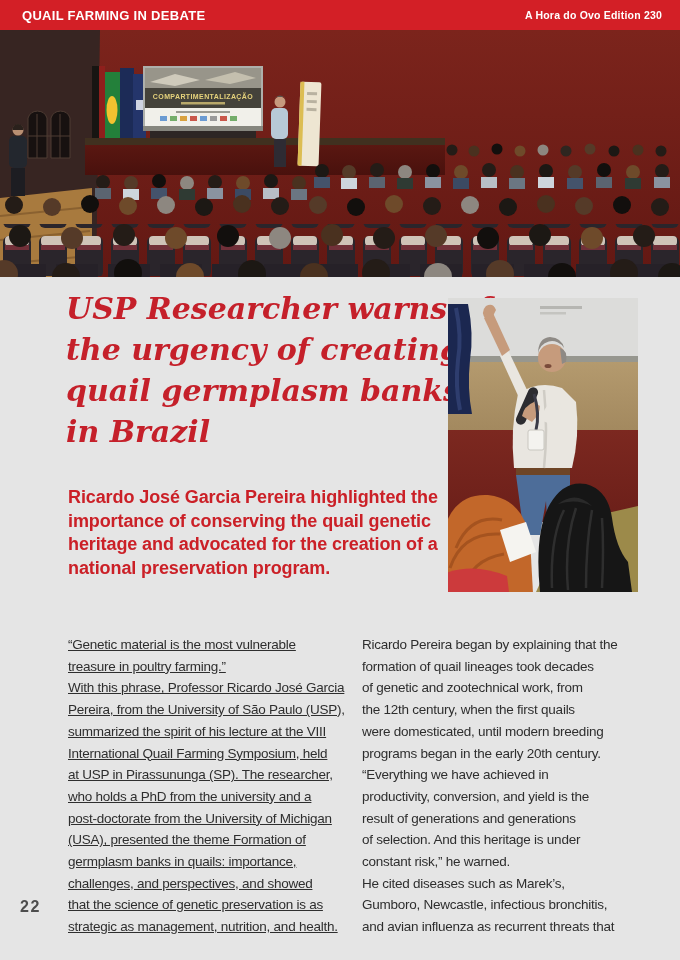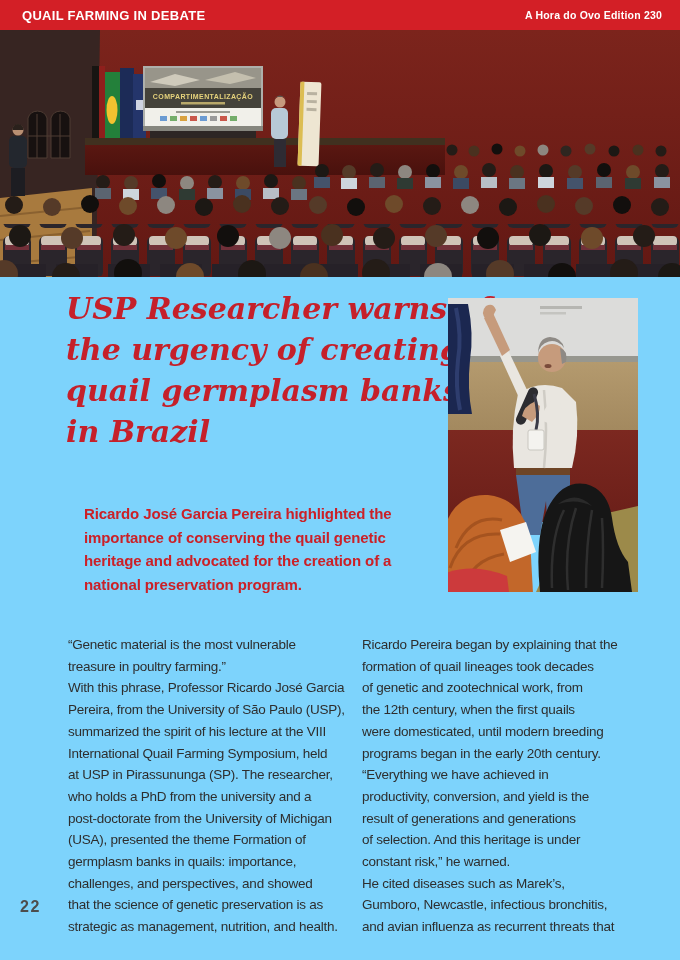--- a/index.html
+++ b/index.html
@@ -1,42 +1,42 @@
 <!DOCTYPE html>
 <html><head>
 <meta charset="utf-8">
 <style>
   html,body{margin:0;padding:0;background:#ffffff;}
-  .page{position:relative;width:680px;height:960px;background:#7dd3fc;overflow:hidden;
+  .page{position:relative;width:680px;height:960px;background:#e5e5e5;overflow:hidden;
         font-family:"Liberation Sans",sans-serif;}
   
   .topbar{position:absolute;left:0;top:0;width:680px;height:30px;background:#d31f26;
           display:flex;align-items:center;justify-content:space-between;box-sizing:border-box;
           padding:0 18px 0 22px;}
   .topbar-left{color:#ffffff;font-weight:bold;font-size:13px;letter-spacing:.3px;}
   .topbar-right{color:#ffffff;font-weight:bold;font-size:10.5px;letter-spacing:.2px;}
   
   .hero{position:absolute;left:0;top:30px;width:680px;height:247px;overflow:hidden;}
   .hero svg{display:block;}
   
   .headline{position:absolute;left:66px;top:288px;margin:0;width:400px;
             font-family:"DejaVu Serif","Liberation Serif",serif;
             font-style:italic;font-weight:bold;color:#c5202a;
             font-size:30px;line-height:41px;white-space:pre;}
   
-  .lede{position:absolute;left:68px;top:486px;margin:16px;width:330px;
-        color:#cb2027;font-weight:bold;font-size:15px;line-height:23.5px;
+  .lede{position:absolute;left:68px;top:486px;margin:0;width:330px;
+        color:#cb2027;font-weight:bold;font-size:18px;line-height:23.5px;
         letter-spacing:-.1px;white-space:pre;}
   
   .speaker-photo{position:absolute;left:448px;top:298px;width:190px;height:294px;overflow:hidden;}
   .speaker-photo svg{display:block;}
   
   .col{position:absolute;top:634px;margin:0;color:#2e2e2e;font-size:13.5px;
        line-height:21.7px;letter-spacing:-.25px;white-space:pre;}
-  .col-left{left:68px;width:290px;}
+  .col-left{left:68px;width:290px;text-decoration:underline;}
   .col-right{left:362px;width:290px;}
   
   .pagenum{position:absolute;left:20px;top:898px;color:#4d4d4d;font-weight:bold;
            font-size:16px;letter-spacing:1.5px;}
 </style>
 </head>
 <body>
 
 <div class="page">
 

